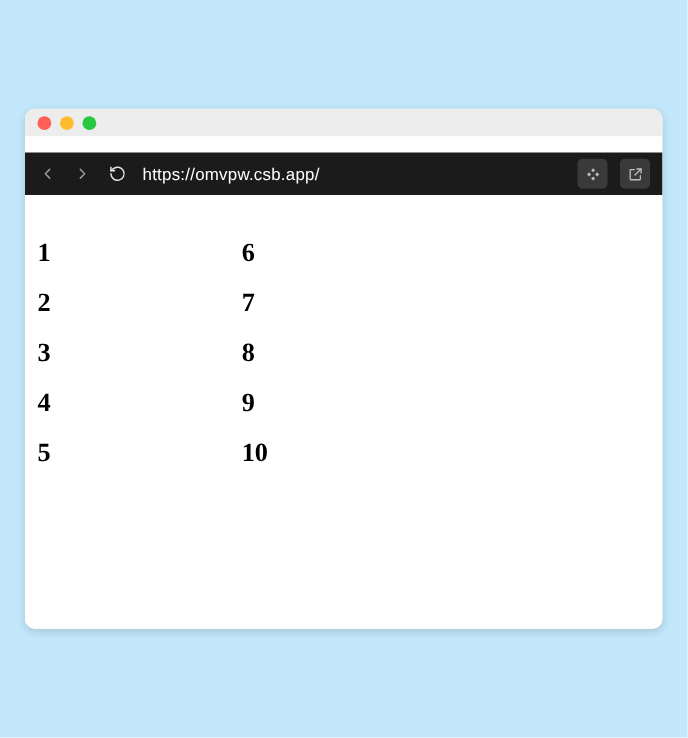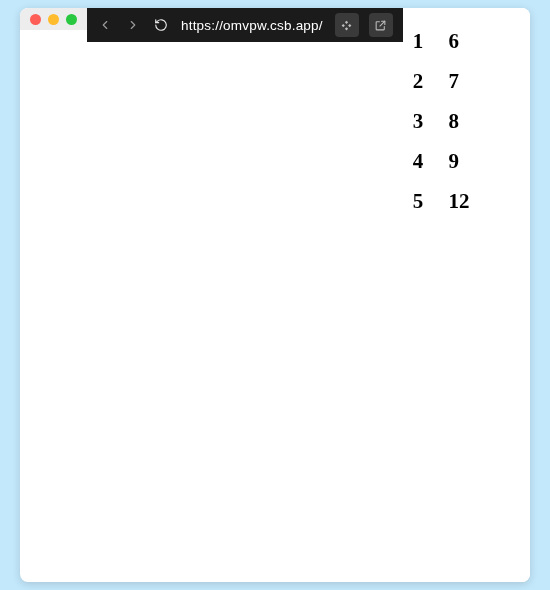--- a/index.html
+++ b/index.html
@@ -3,26 +3,26 @@
   <meta charset="utf-8">
   <style>
     * { margin:0; padding:0; box-sizing:border-box; }
     body {
       background:#c3e8fb;
       font-family: -apple-system, Helvetica, Arial, sans-serif;
       width:550px; height:590px;
       display:flex; align-items:center; justify-content:center;
     }
     .window {
-      width:510px; height:574px;
+      width:510px; height:416px;
       background:#fff;
       border-radius:8px;
       box-shadow:0 2px 8px rgba(0,0,0,.15);
       overflow:hidden;
-      display:flex; flex-direction:row;
+      display:flex; flex-direction:column;gap:13px;
     }
     .titlebar {
       height:22px;
       background:#ededed;
       display:flex; align-items:center;
       padding:0 10px; gap:7px;
     }
     .tl-dot { width:11px; height:11px; border-radius:50%; }
     .dot-red    { background:#ff5f57; }
     .dot-yellow { background:#febc2e; }
@@ -118,17 +118,17 @@
     <div class="num-columns">
       <div class="num-item">1</div>
       <div class="num-item">2</div>
       <div class="num-item">3</div>
       <div class="num-item">4</div>
       <div class="num-item">5</div>
       <div class="num-item">6</div>
       <div class="num-item">7</div>
       <div class="num-item">8</div>
       <div class="num-item">9</div>
-      <div class="num-item">12</div>
+      <div class="num-item">10</div>
     </div>
   </div>
 
 </div>
 
 </body></html>

